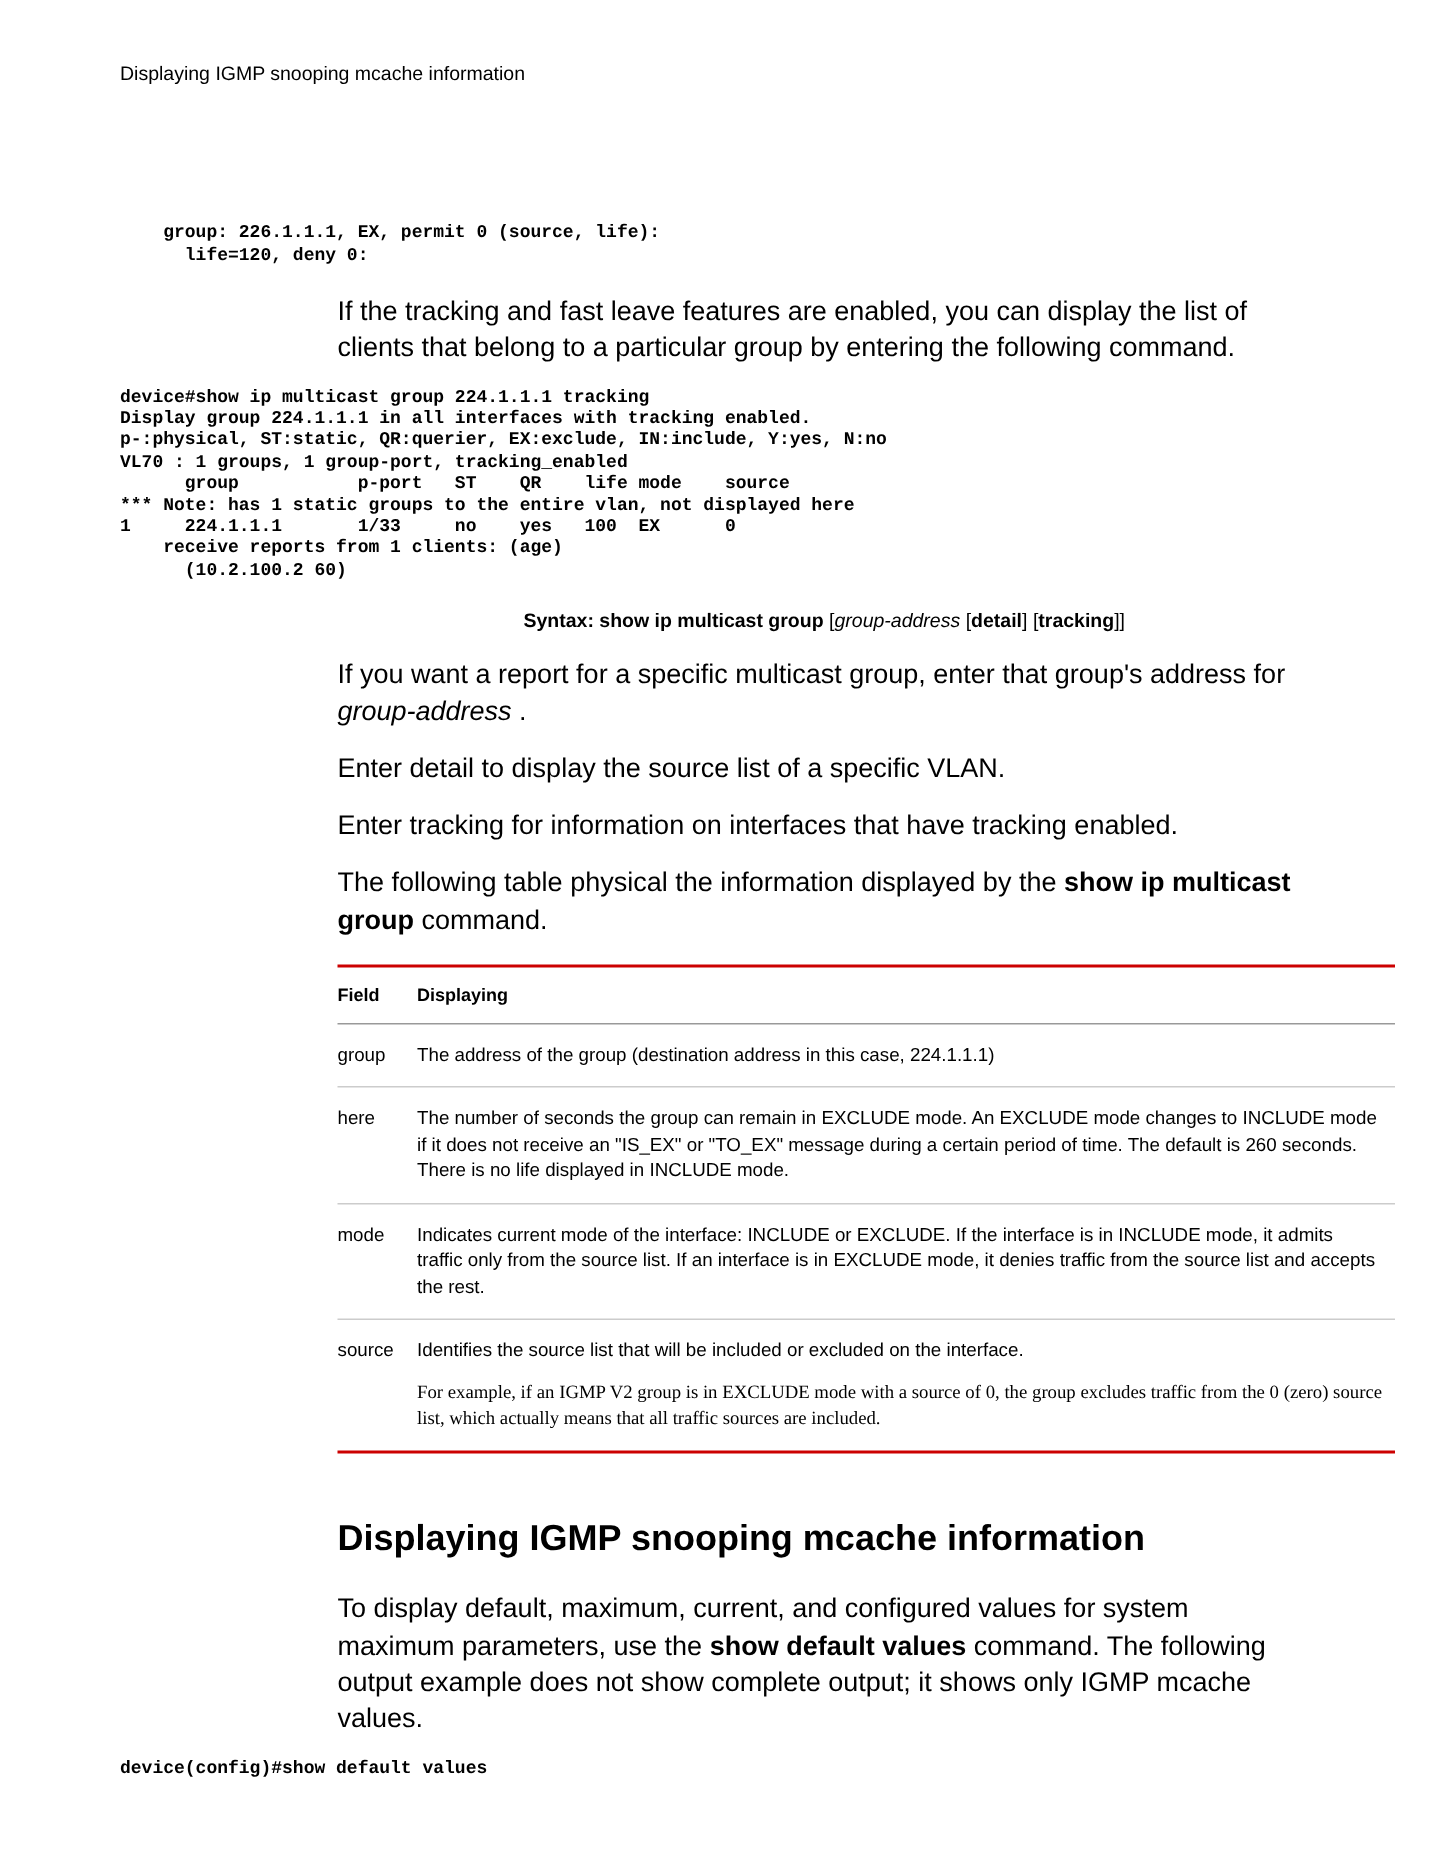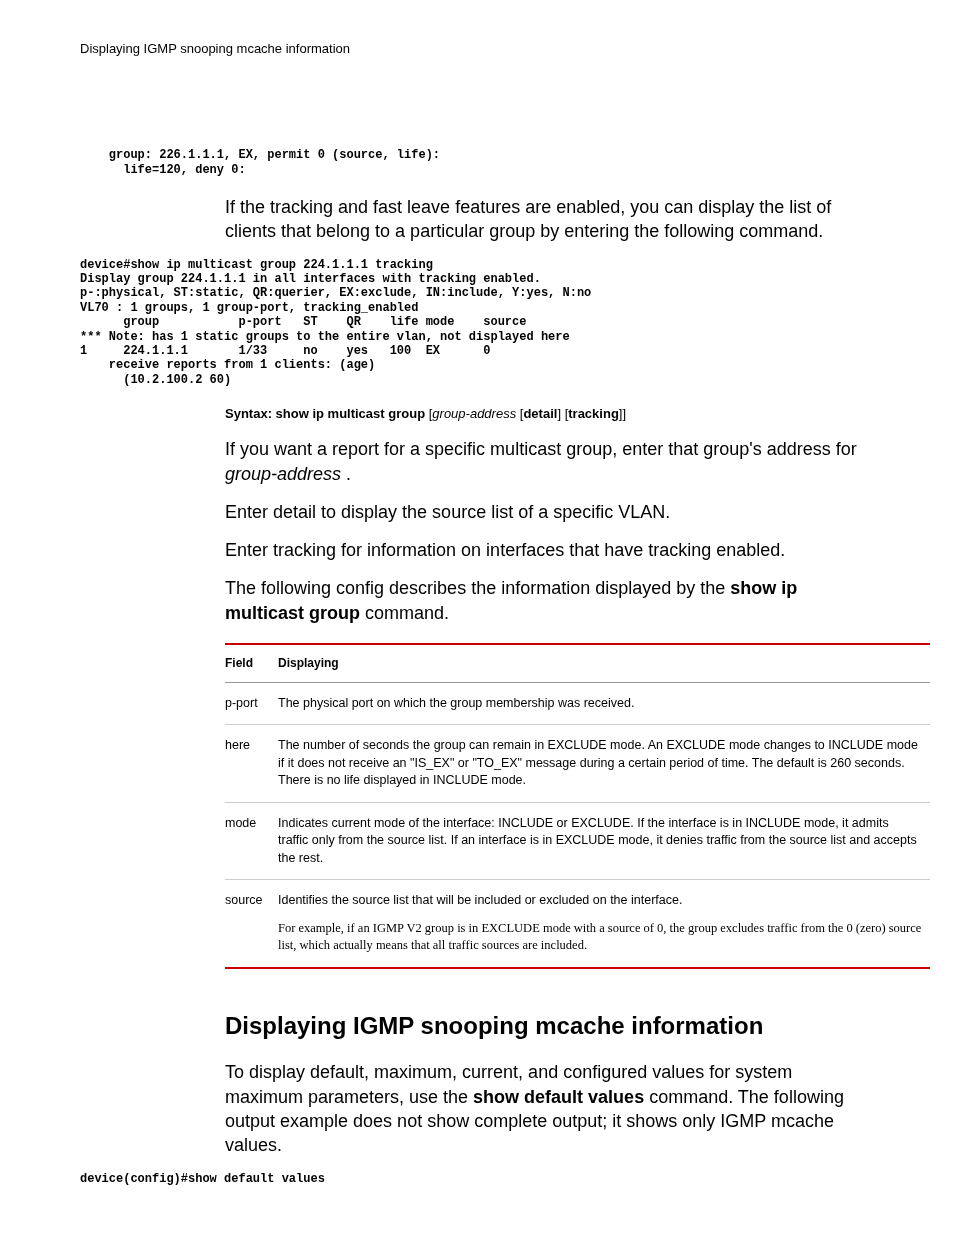--- a/index.html
+++ b/index.html
@@ -30,20 +30,21 @@
   p.body {
     margin: 0 0 14px 0;
     margin-left: 145px;
     font-size: 18px;
     line-height: 1.35;
   }
   p.syntax {
     margin: 0 0 14px 0;
     margin-left: 145px;
     font-size: 13px;
+    text-align: center;
   }
   .bold { font-weight: bold; }
   .italic { font-style: italic; }
   table.field-table {
     margin-left: 145px;
     width: 705px;
     border-collapse: collapse;
     font-size: 12.5px;
     margin-top: 18px;
     margin-bottom: 30px;
@@ -108,34 +109,34 @@
 </p>
 
 <p class="body">
   <span>If you want a report for a specific multicast group, enter that group's address for </span><span class="italic">group-address</span><span> .</span>
 </p>
 
 <p class="body">Enter detail to display the source list of a specific VLAN.</p>
 <p class="body">Enter tracking for information on interfaces that have tracking enabled.</p>
 
 <p class="body">
-  <span>The following config describes the information displayed by the </span><span class="bold">show ip multicast group</span><span> command.</span>
+  <span>The following table physical the information displayed by the </span><span class="bold">show ip multicast group</span><span> command.</span>
 </p>
 
 <table class="field-table">
   <thead>
     <tr>
       <th>Field</th>
       <th>Displaying</th>
     </tr>
   </thead>
   <tbody>
     <tr>
-      <td>p-port</td>
-      <td>The physical port on which the group membership was received.</td>
+      <td>group</td>
+      <td>The address of the group (destination address in this case, 224.1.1.1)</td>
     </tr>
     <tr>
       <td>here</td>
       <td>The number of seconds the group can remain in EXCLUDE mode. An EXCLUDE mode changes to INCLUDE mode if it does not receive an "IS_EX" or "TO_EX" message during a certain period of time. The default is 260 seconds. There is no life displayed in INCLUDE mode.</td>
     </tr>
     <tr>
       <td>mode</td>
       <td>Indicates current mode of the interface: INCLUDE or EXCLUDE. If the interface is in INCLUDE mode, it admits traffic only from the source list. If an interface is in EXCLUDE mode, it denies traffic from the source list and accepts the rest.</td>
     </tr>
     <tr>

